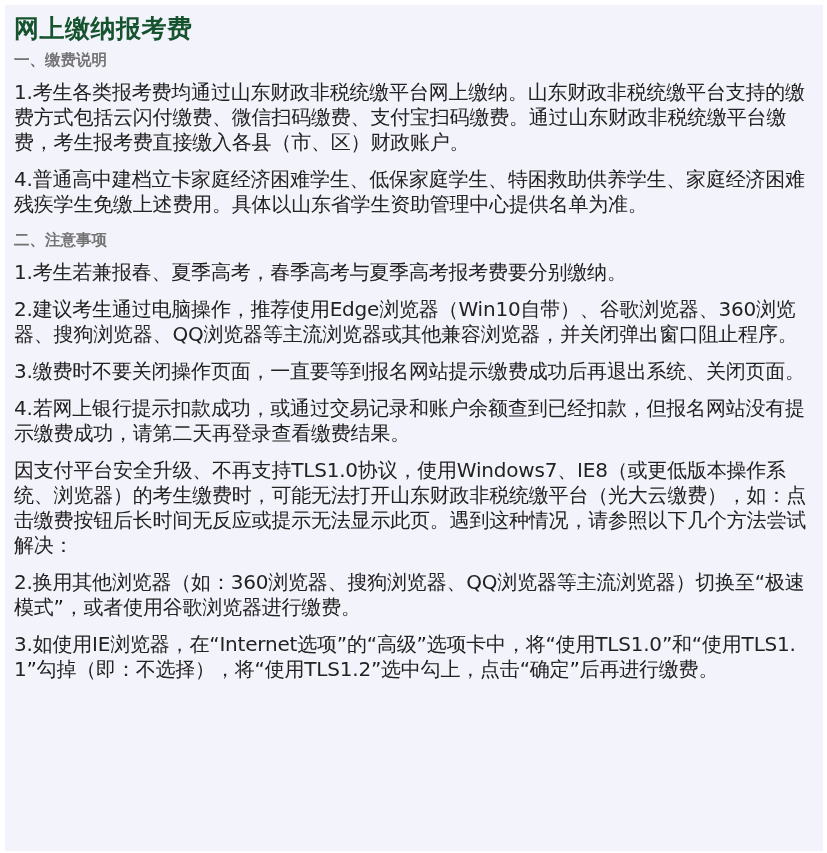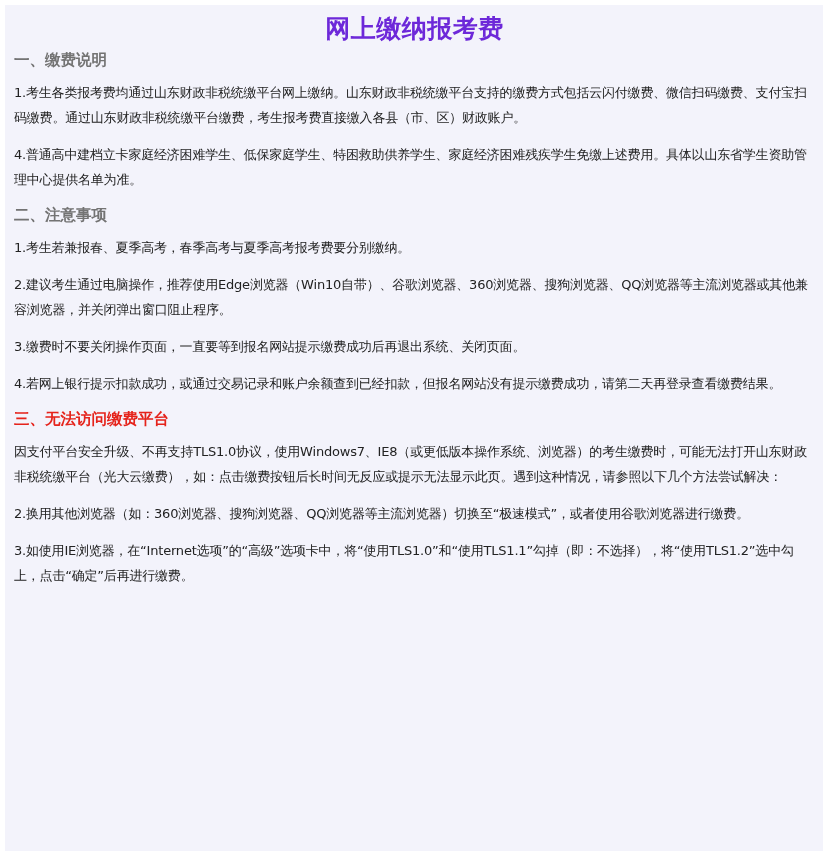--- a/index.html
+++ b/index.html
@@ -19,40 +19,40 @@
       left: 5px;
       top: 5px;
       width: 818px;
       height: 846px;
       background: #f3f3fb;
       box-sizing: border-box;
       padding: 6px 8px 0 9px;
       color: #1f1f1f;
     }
     .title {
-      text-align: center;
+      text-align: left;
       font-size: 25px;
       font-weight: bold;
       line-height: 32px;
       margin: 2px 0 4px 0;
-      color: #6d28d9;
+      color: #14532d;
       letter-spacing: 0.5px;
     }
     .section-heading {
       font-size: 15.5px;
       font-weight: bold;
       line-height: 22px;
       margin: 2px 0 9px 0;
       color: #737373;
     }
     .section-heading.red {
       color: #e5231b;
     }
     .para {
-      font-size: 13px;
+      font-size: 20px;
       line-height: 25px;
       margin: 0 0 12px 0;
       color: #222222;
       letter-spacing: -0.2px;
       word-break: break-all;
     }
   </style>
 </head>
 <body>
 
@@ -67,18 +67,17 @@
 
   <div>
     <div class="section-heading">二、注意事项</div>
     <p class="para">1.考生若兼报春、夏季高考，春季高考与夏季高考报考费要分别缴纳。</p>
     <p class="para">2.建议考生通过电脑操作，推荐使用Edge浏览器（Win10自带）、谷歌浏览器、360浏览器、搜狗浏览器、QQ浏览器等主流浏览器或其他兼容浏览器，并关闭弹出窗口阻止程序。</p>
     <p class="para">3.缴费时不要关闭操作页面，一直要等到报名网站提示缴费成功后再退出系统、关闭页面。</p>
     <p class="para">4.若网上银行提示扣款成功，或通过交易记录和账户余额查到已经扣款，但报名网站没有提示缴费成功，请第二天再登录查看缴费结果。</p>
   </div>
 
   <div>
-    <div class="section-heading red">三、无法访问缴费平台</div>
     <p class="para">因支付平台安全升级、不再支持TLS1.0协议，使用Windows7、IE8（或更低版本操作系统、浏览器）的考生缴费时，可能无法打开山东财政非税统缴平台（光大云缴费），如：点击缴费按钮后长时间无反应或提示无法显示此页。遇到这种情况，请参照以下几个方法尝试解决：</p>
     <p class="para">2.换用其他浏览器（如：360浏览器、搜狗浏览器、QQ浏览器等主流浏览器）切换至“极速模式”，或者使用谷歌浏览器进行缴费。</p>
     <p class="para">3.如使用IE浏览器，在“Internet选项”的“高级”选项卡中，将“使用TLS1.0”和“使用TLS1.1”勾掉（即：不选择），将“使用TLS1.2”选中勾上，点击“确定”后再进行缴费。</p>
   </div>
 </div>
 
 </body></html>

